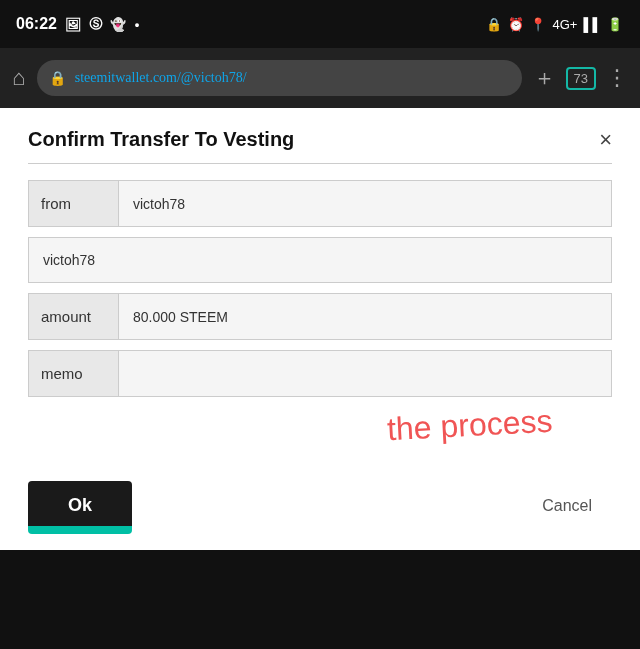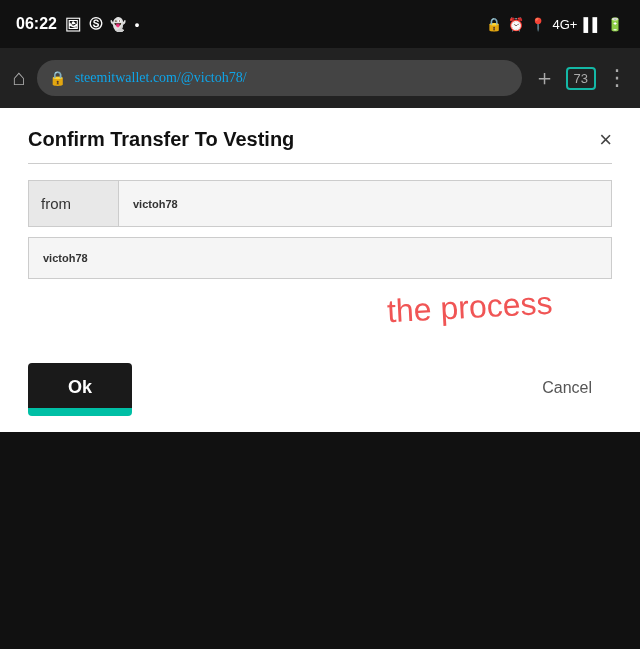--- a/index.html
+++ b/index.html
@@ -152,22 +152,21 @@
       background: #e8e8e8;
       color: #333;
       font-size: 15px;
       border-right: 1px solid #ccc;
     }
     .form-value {
       flex: 1;
       padding: 14px 14px;
       background: #f5f5f5;
       color: #333;
-      font-size: 11px;
-      font-weight: bold;
+      font-size: 14px;
     }
 
     
     .annotation-area {
       position: relative;
       height: 70px;
       margin-top: 6px;
     }
     .annotation-text {
       position: absolute;
@@ -262,21 +261,29 @@
 
   <div class="form-row">
     <span class="form-label">from</span>
     <span class="form-value">victoh78</span>
   </div>
 
   <div class="form-row">
     <span class="form-value">victoh78</span>
   </div>
 
-
+  <div class="form-row">
+    <span class="form-label">amount</span>
+    <span class="form-value">80.000 STEEM</span>
+  </div>
+
+  <div class="form-row">
+    <span class="form-label">memo</span>
+    <span class="form-value"></span>
+  </div>
 
   <div class="annotation-area">
     <span class="annotation-text">the process</span>
   </div>
 
   <div class="buttons-row">
     <button class="ok-btn">Ok</button>
     <button class="cancel-btn">Cancel</button>
   </div>
 

